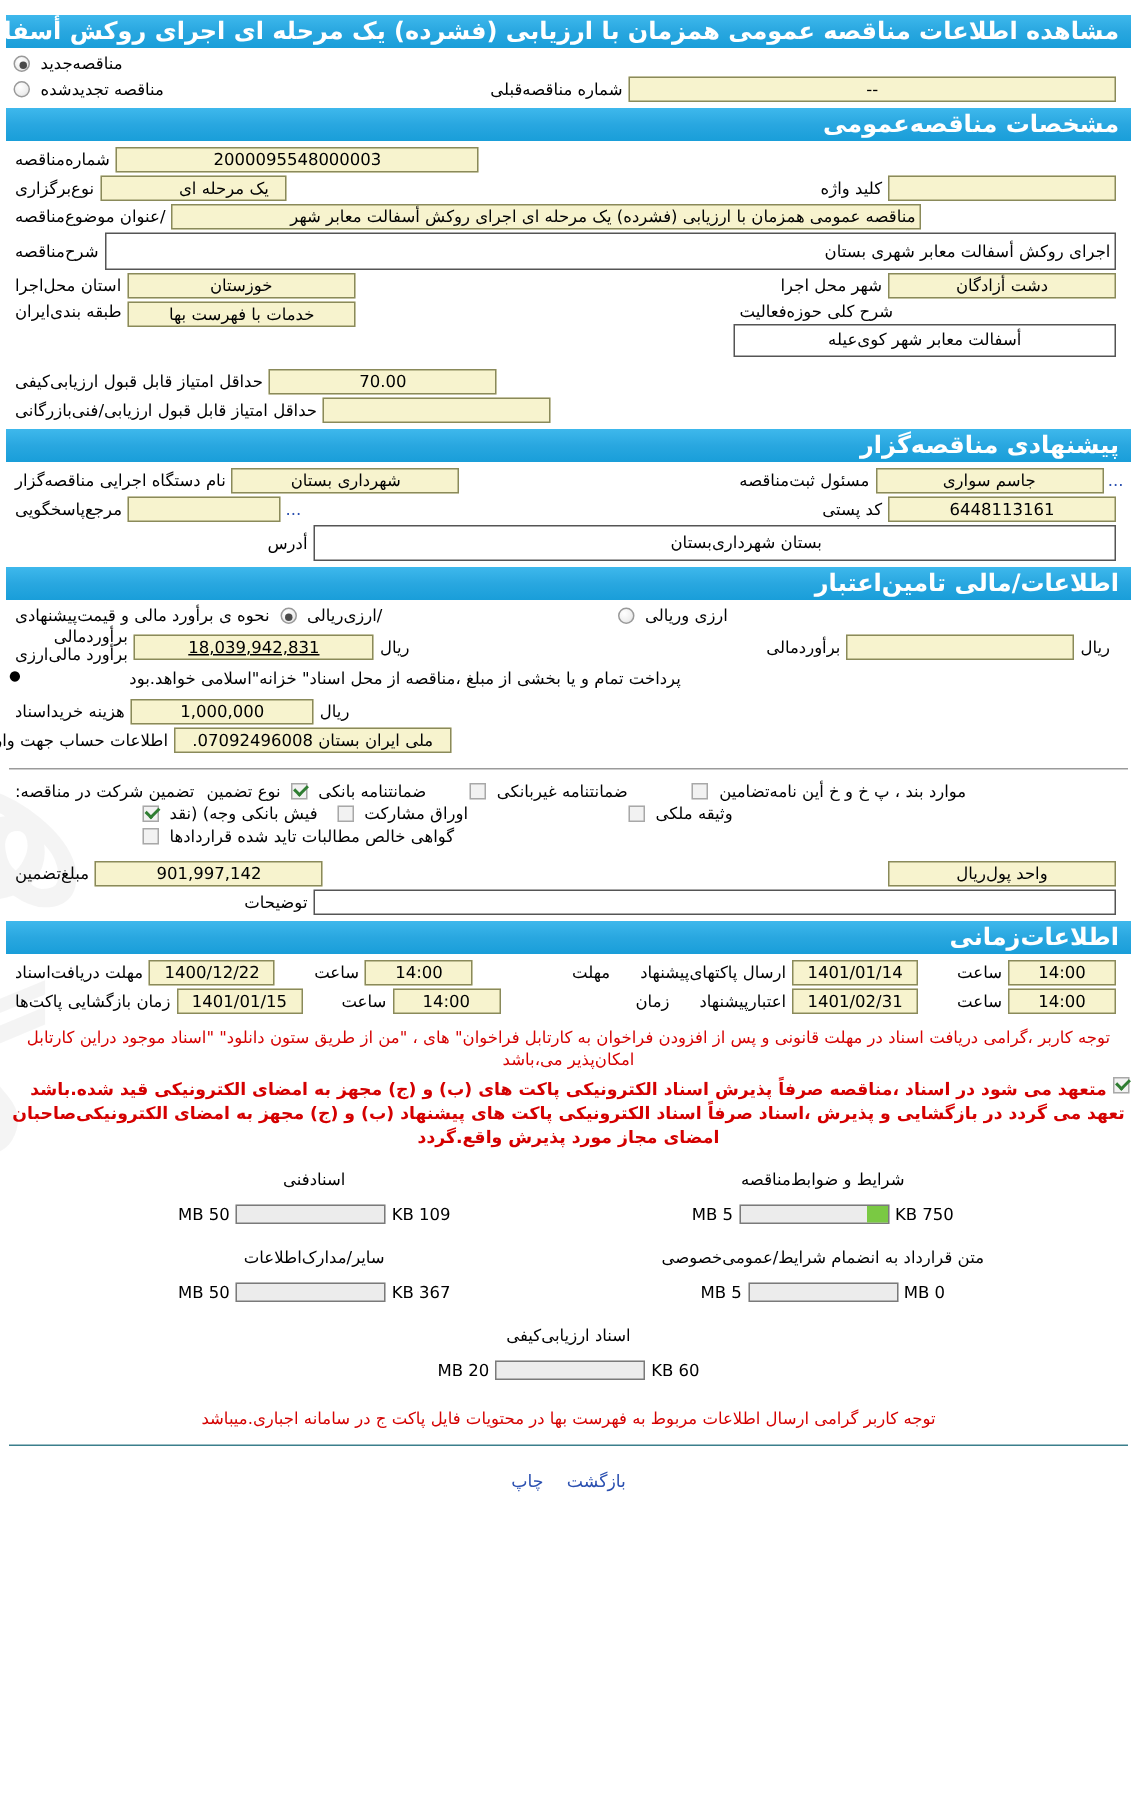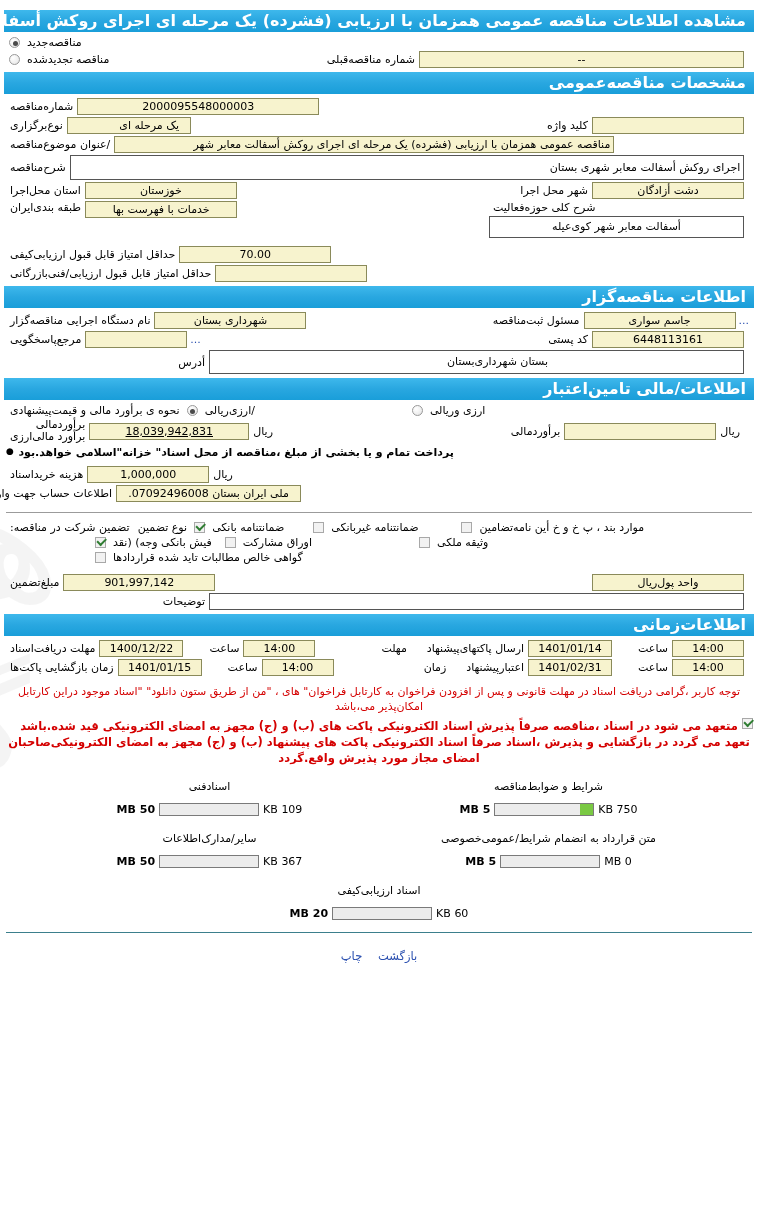--- a/index.html
+++ b/index.html
@@ -159,21 +159,21 @@
   }
   .attach-cell { text-align: center; }
   .attach-cell.full { grid-column: 1 / span 2; }
   .attach-title { font-size: 11px; margin-bottom: 10px; }
   .attach-meter {
     display: inline-flex;
     flex-direction: row;
     align-items: center;
     gap: 0;
   }
-  .meter-max { font-size: 11px; padding: 0 4px; font-weight: bold; }
+  .meter-max { font-size: 11px; padding: 0 4px; }
   .meter-cur { font-size: 11px; padding: 0 4px; }
   .meter-track {
     height: 13px;
     border: 1px solid #7a7a7a;
     background: #ececec;
     display: flex;
     flex-direction: row;
     justify-content: flex-start;
   }
   .meter-fill { height: 100%; background: #7ac943; }
@@ -280,21 +280,21 @@
         <span class="lbl">حداقل امتیاز قابل قبول ارزیابی‌کیفی</span>
       </div>
 
       <div class="row">
         <div style="margin-right:auto;"></div>
         <span class="fld empty" style="width:152px;"></span>
         <span class="lbl">حداقل امتیاز قابل قبول ارزیابی/فنی‌بازرگانی</span>
       </div>
     </div>
 
-    <div class="bar">اطلاعات مناقصه‌گزار</div>
+    <div class="bar">پیشنهادی مناقصه‌گزار</div>
     <div class="rowset">
 
       <div class="row">
         <span class="dots">...</span>
         <span class="fld" style="width:152px;">جاسم سواری</span>
         <span class="lbl">مسئول ثبت‌مناقصه</span>
         <div style="margin-right:auto;"></div>
         <span class="fld" style="width:152px;">شهرداری بستان</span>
         <span class="lbl">نام دستگاه اجرایی مناقصه‌گزار</span>
       </div>
@@ -338,21 +338,21 @@
         <span class="lbl">ریال</span>
         <span class="fld" style="width:160px;text-decoration:underline;">18,039,942,831</span>
         <span style="display:flex; flex-direction:column; align-items:flex-start; line-height:12px;">
           <span class="lbl">برأوردمالی</span>
           <span class="lbl">برأورد مالی‌ارزی</span>
         </span>
       </div>
 
       <div class="row" style="align-items:flex-start;">
         <div style="margin-right:auto;"></div>
-        <span style="display:block; width:440px; text-align:right; line-height:15px; font-size:11px;font-weight:bold;">پرداخت تمام و یا بخشی از مبلغ ،مناقصه از محل اسناد" خزانه"اسلامی خواهد.بود</span>
+        <span style="display:block; width:440px; text-align:right; line-height:15px; font-size:11px;">پرداخت تمام و یا بخشی از مبلغ ،مناقصه از محل اسناد" خزانه"اسلامی خواهد.بود</span>
         <span style="font-size:9px; padding-top:1px;">●</span>
       </div>
 
       <div class="row" style="margin-top:6px;">
         <div style="margin-right:auto;"></div>
         <span class="lbl">ریال</span>
         <span class="fld" style="width:122px;">1,000,000</span>
         <span class="lbl">هزینه خریداسناد</span>
       </div>
 
@@ -513,20 +513,21 @@
           <span class="meter-cur">60 KB</span>
           <span class="meter-track" style="width:100px;">
             <span class="meter-fill" style="width:0%;"></span>
           </span>
           <span class="meter-max">20 MB</span>
         </div>
       </div>
 
     </div>
 
+    <div class="notice-red" style="padding-top:14px;">توجه کاربر گرامی ارسال اطلاعات مربوط به فهرست بها در محتویات فایل پاکت ج در سامانه اجباری.میباشد</div>
 
     <hr class="hr teal">
 
     <div class="footer-links">
       <a href="#">بازگشت</a>
       <a href="#">چاپ</a>
     </div>
 
   </div>
 </div>

